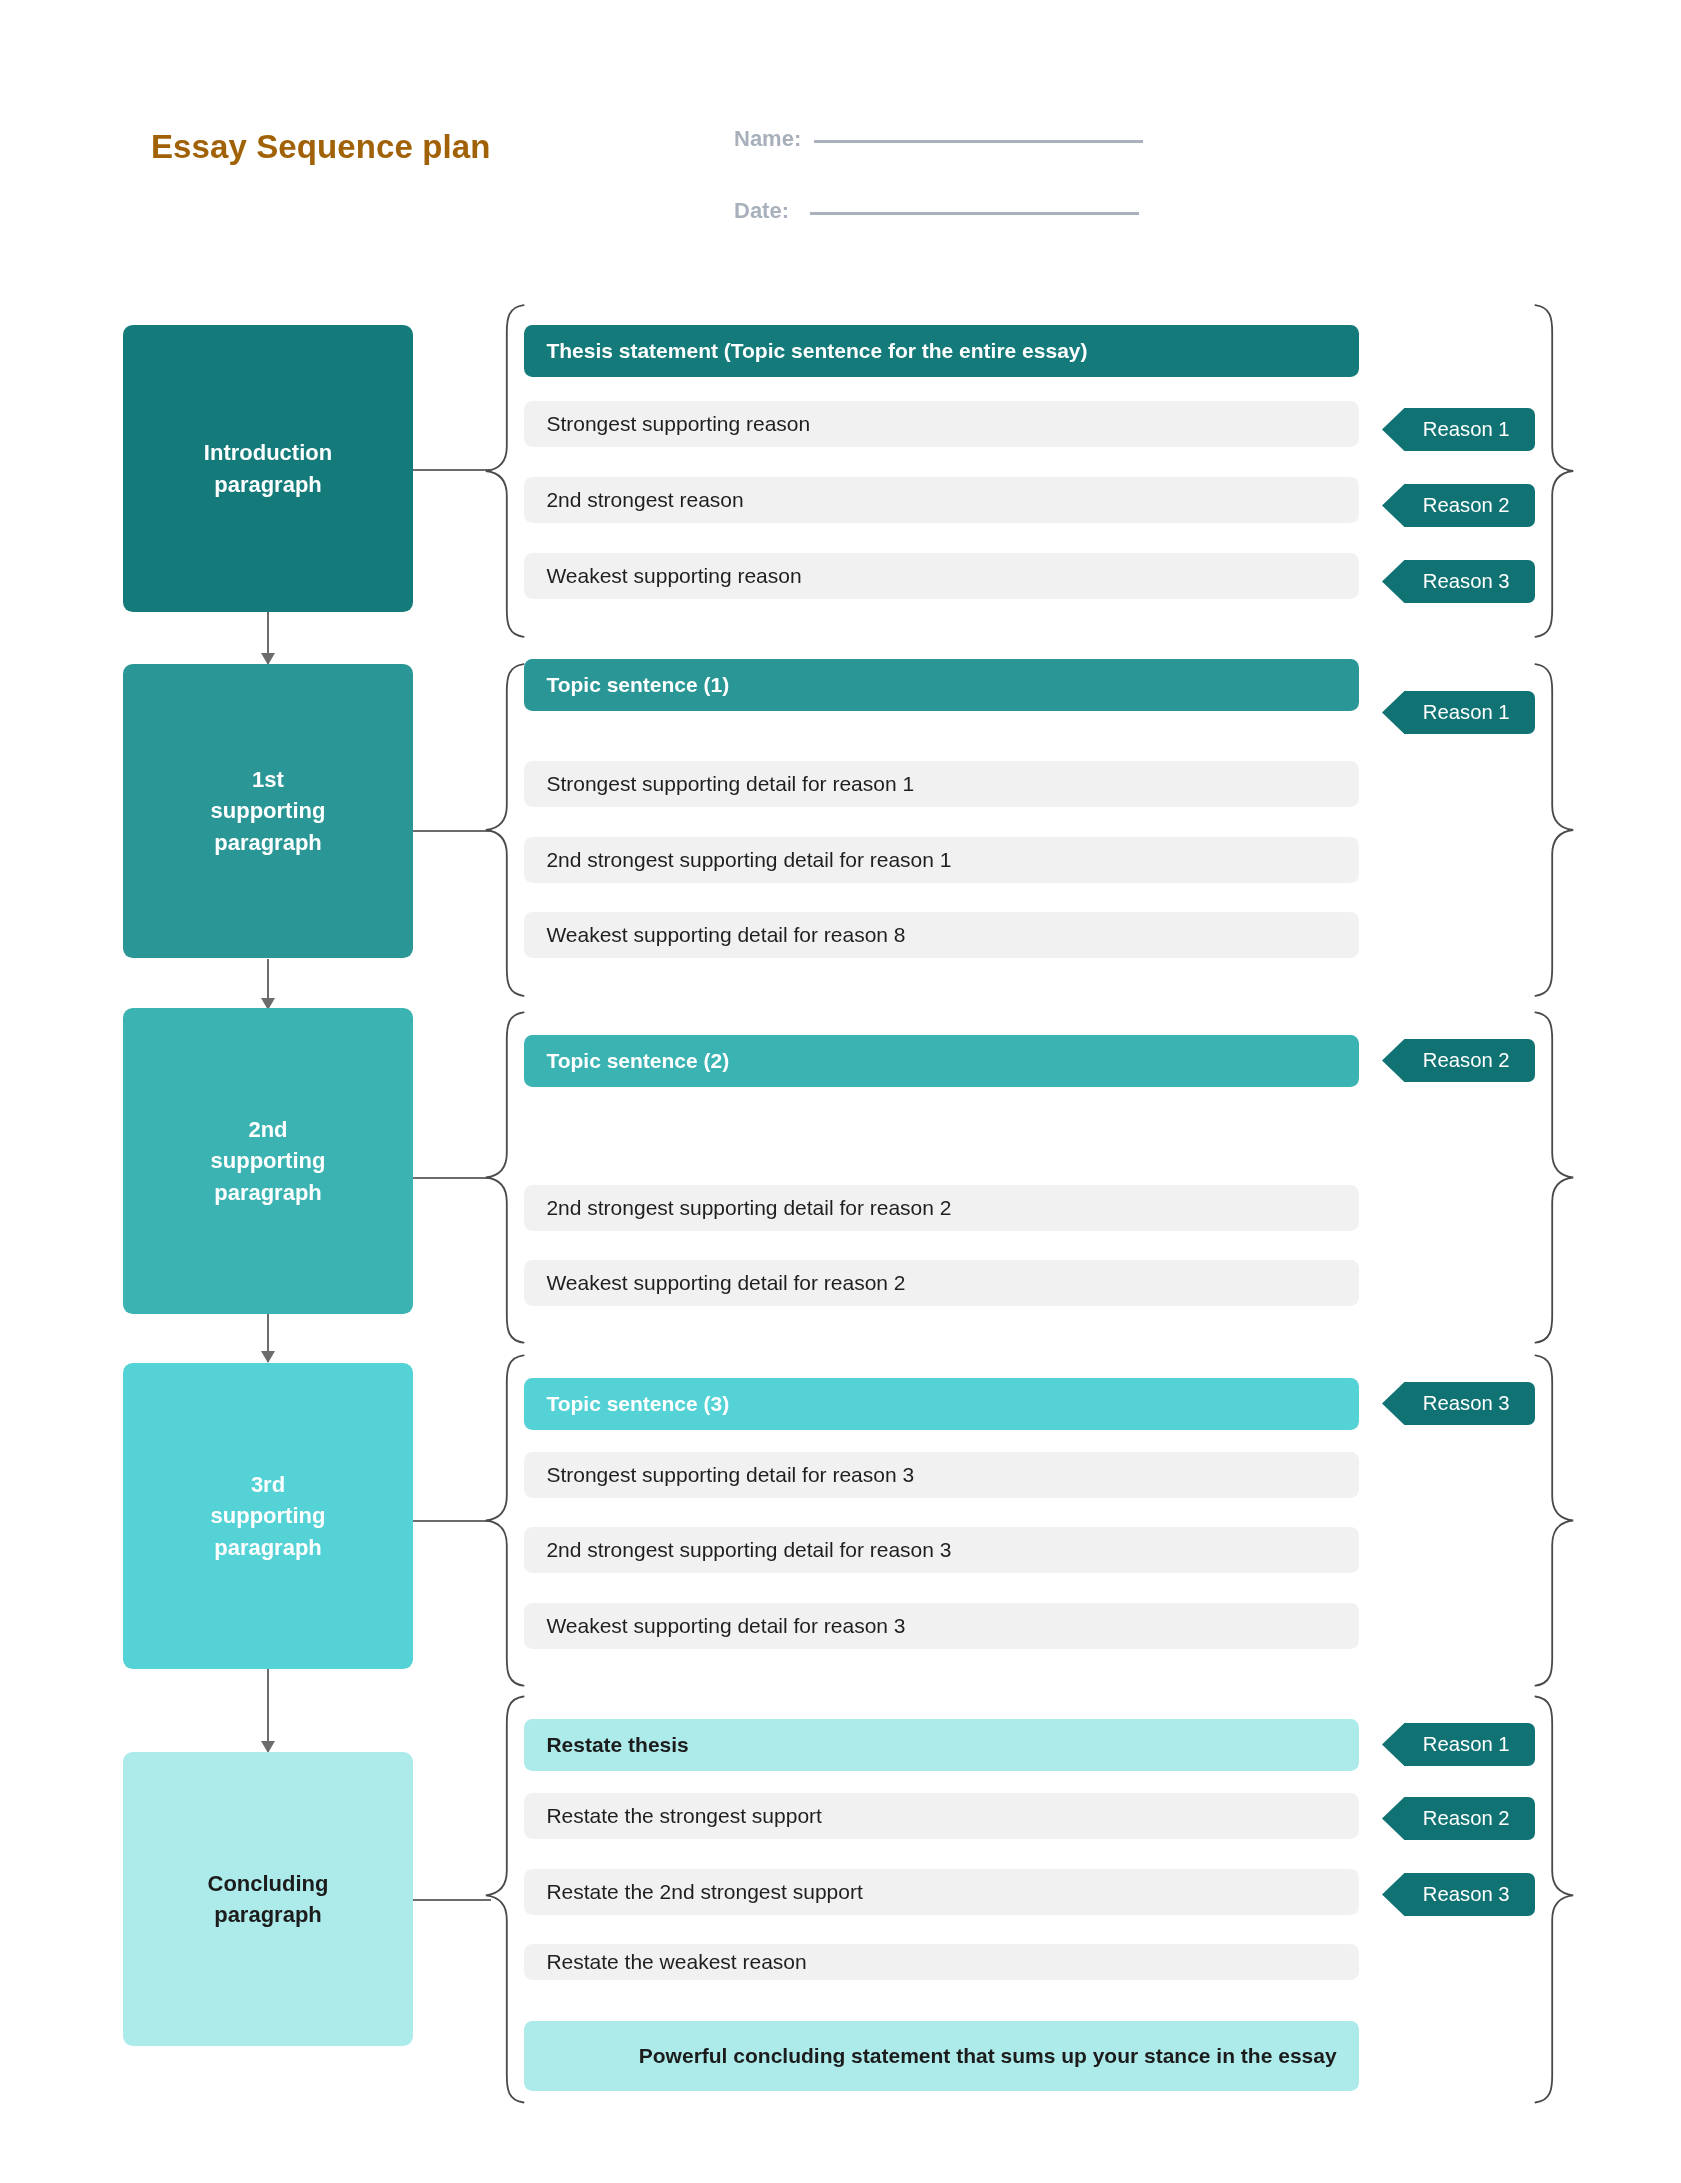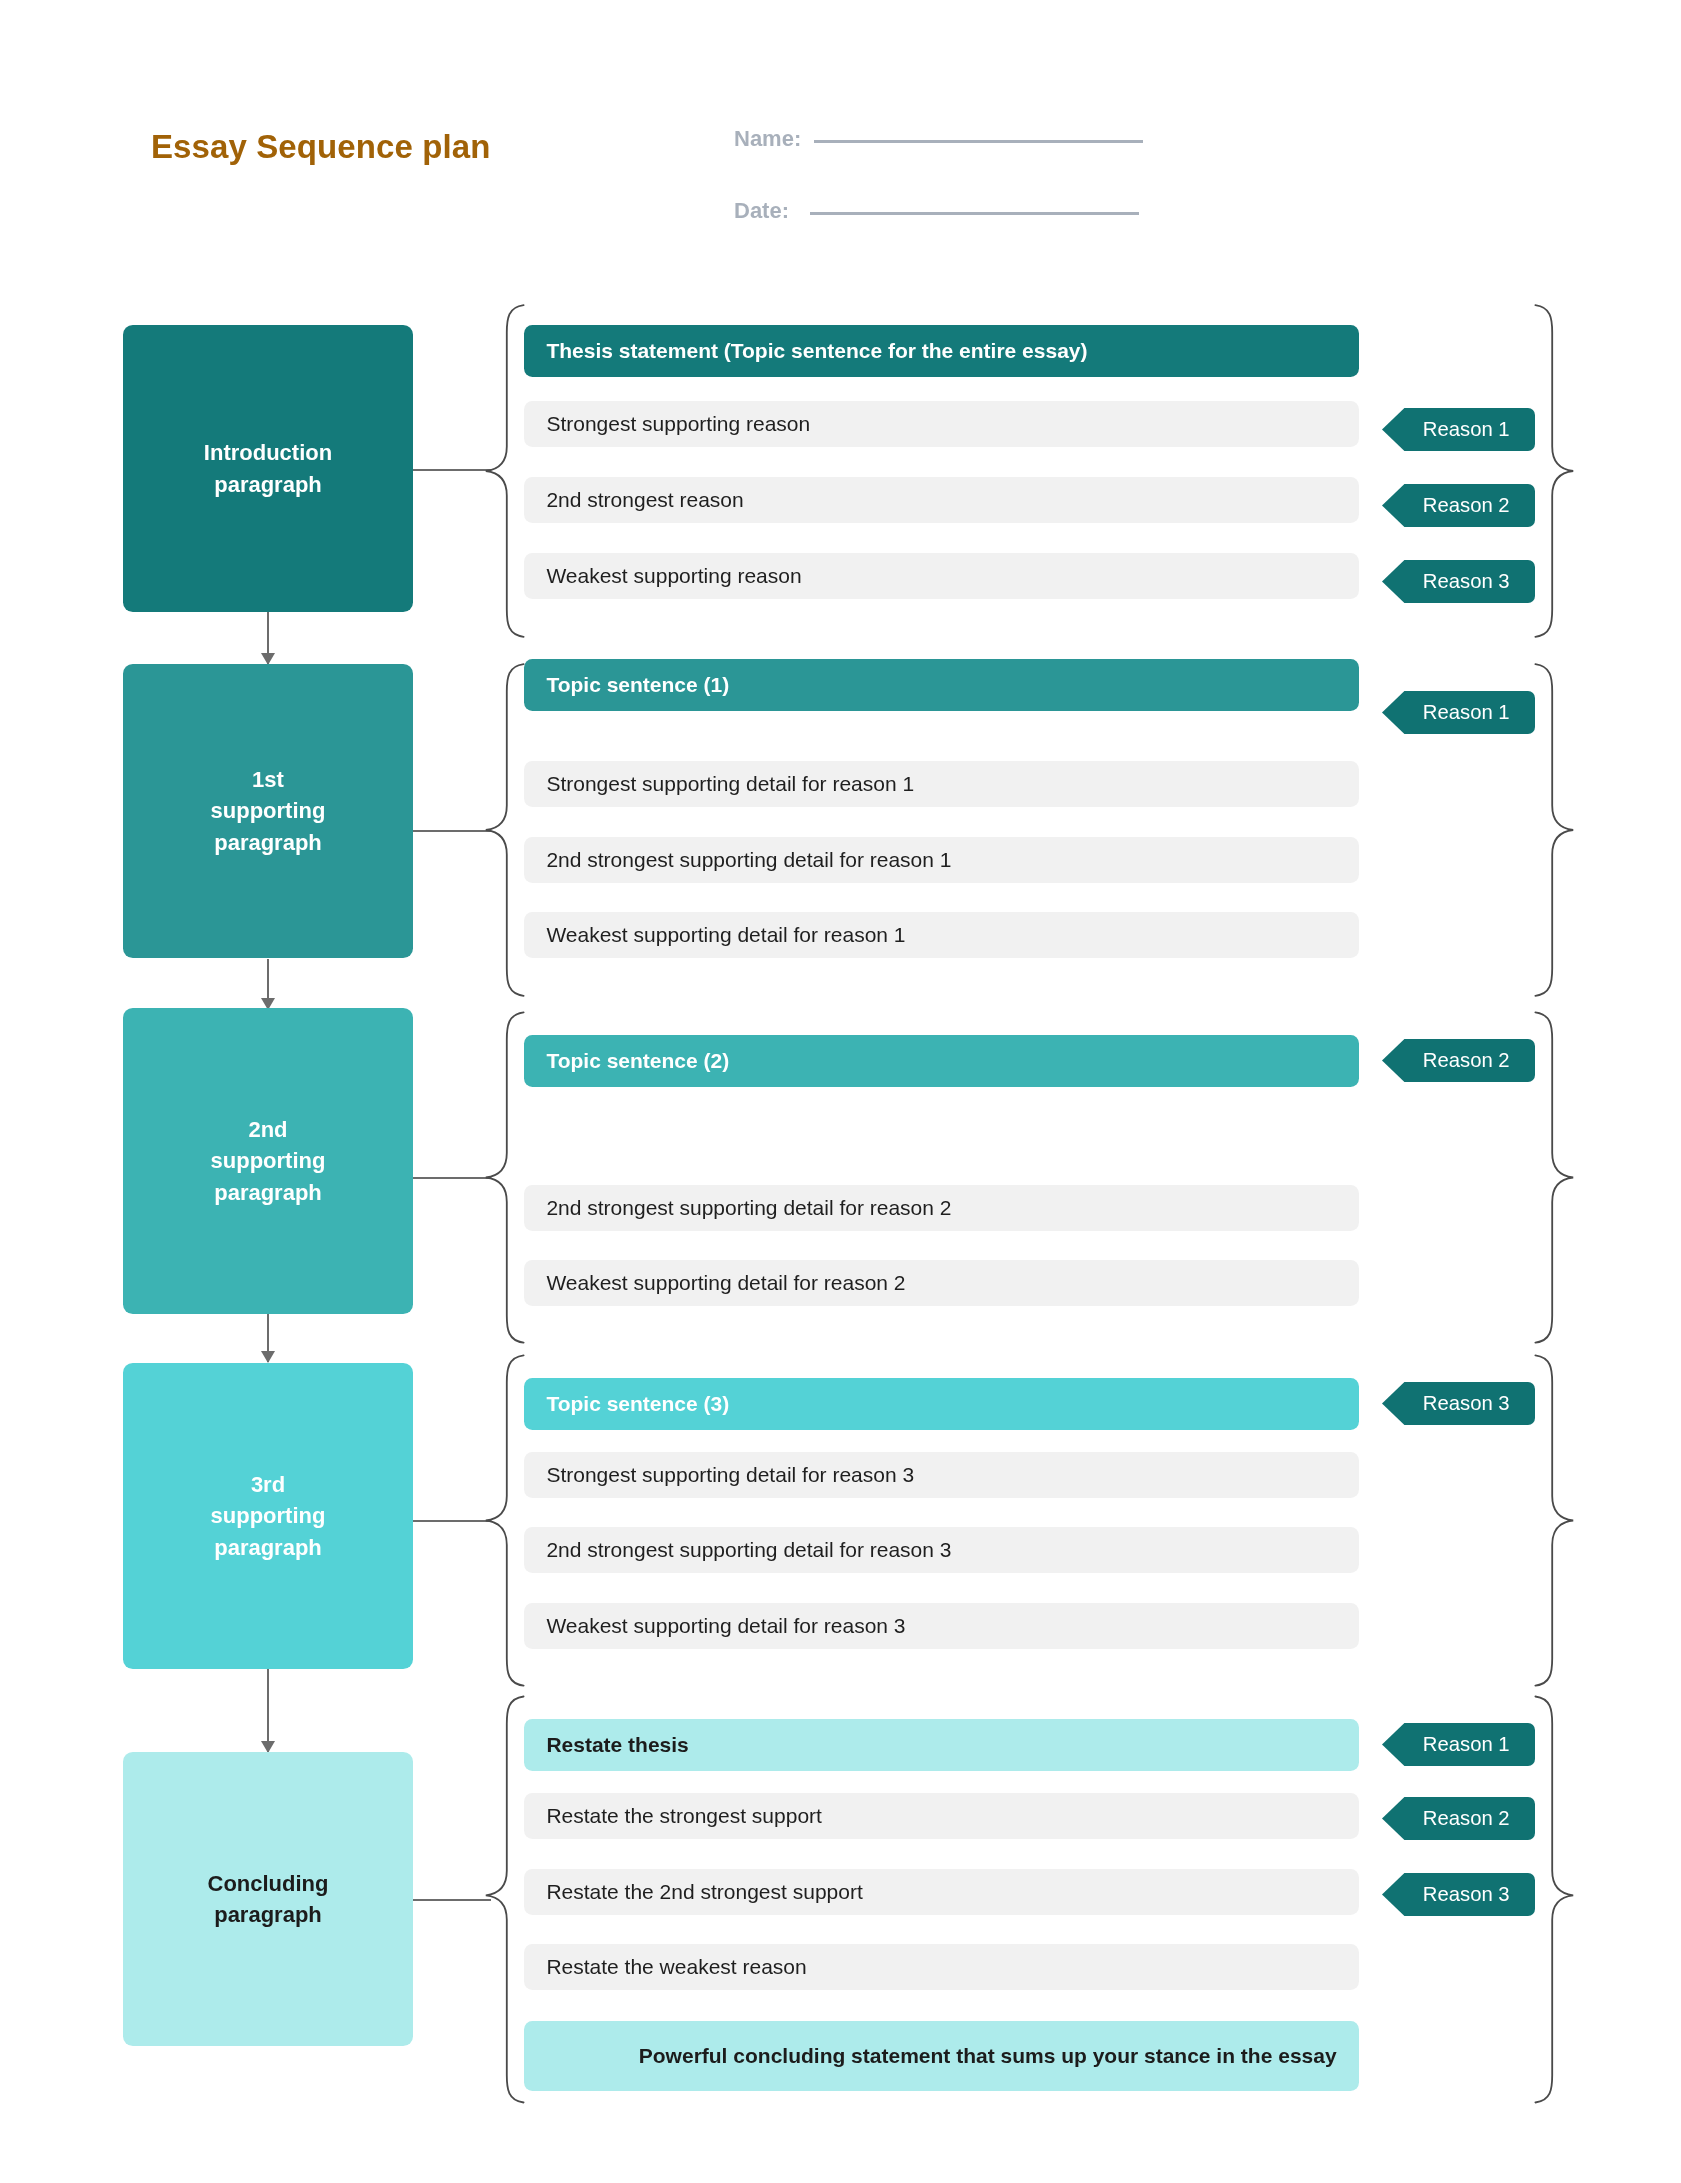--- a/index.html
+++ b/index.html
@@ -178,21 +178,21 @@
   <div class="row head" style="top:659px;height:52px;background:#2B9696;">
     <span>Topic sentence (1)</span>
   </div>
   <div class="row detail" style="top:761px;height:46px;">
     <span>Strongest supporting detail for reason 1</span>
   </div>
   <div class="row detail" style="top:837px;height:46px;">
     <span>2nd strongest supporting detail for reason 1</span>
   </div>
   <div class="row detail" style="top:912px;height:46px;">
-    <span>Weakest supporting detail for reason 1</span>
+    <span>Weakest supporting detail for reason 8</span>
   </div>
 
   <div class="badge" style="left:1382px;top:691px;">
     <span>Reason 1</span>
   </div>
 
   <div class="stub" style="left:413px;top:1177px;width:78px;"></div>
   <div class="brace" style="left:483px;top:1010px;">
     <svg width="42" height="335" viewBox="0 0 60 478" fill="none">
       <path d="M58 3 C36 6 34 22 34 42 L34 204 C34 227 22 237 4 239 C22 241 34 251 34 274 L34 436 C34 456 36 472 58 475" stroke="#4a4a4a" stroke-width="2.6" fill="none" stroke-linecap="round"></path>
@@ -261,21 +261,21 @@
 
   <div class="row head-dark" style="top:1719px;height:52px;background:#ADEBEB;">
     <span>Restate thesis</span>
   </div>
   <div class="row detail" style="top:1793px;height:46px;">
     <span>Restate the strongest support</span>
   </div>
   <div class="row detail" style="top:1869px;height:46px;">
     <span>Restate the 2nd strongest support</span>
   </div>
-  <div class="row detail" style="top:1944px;height:46px;">
+  <div class="row detail" style="top:1944px;height:36px;">
     <span>Restate the weakest reason</span>
   </div>
   <div class="row head-dark center" style="top:2021px;height:70px;background:#ADEBEB;justify-content:flex-end;">
     <span>Powerful concluding statement that sums up your stance  in the essay</span>
   </div>
 
   <div class="badge" style="left:1382px;top:1723px;">
     <span>Reason 1</span>
   </div>
   <div class="badge" style="left:1382px;top:1797px;">

